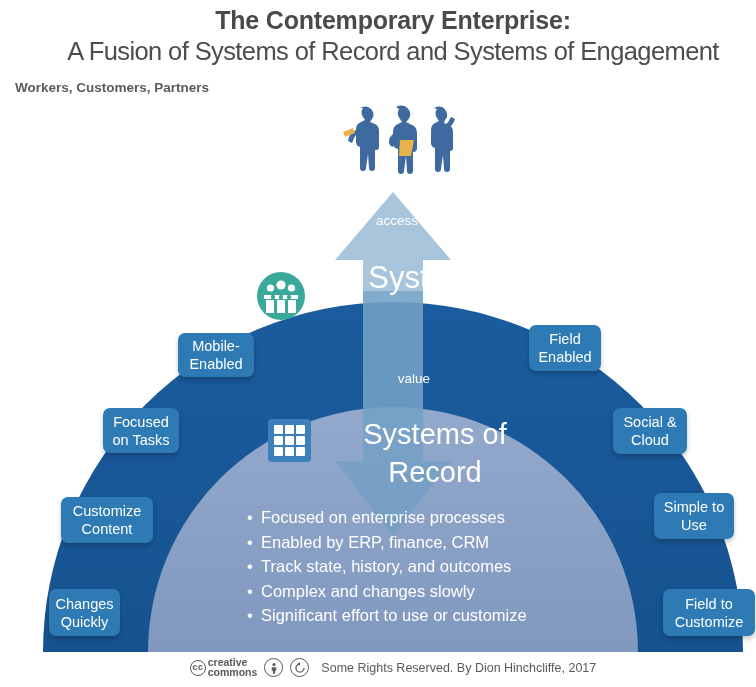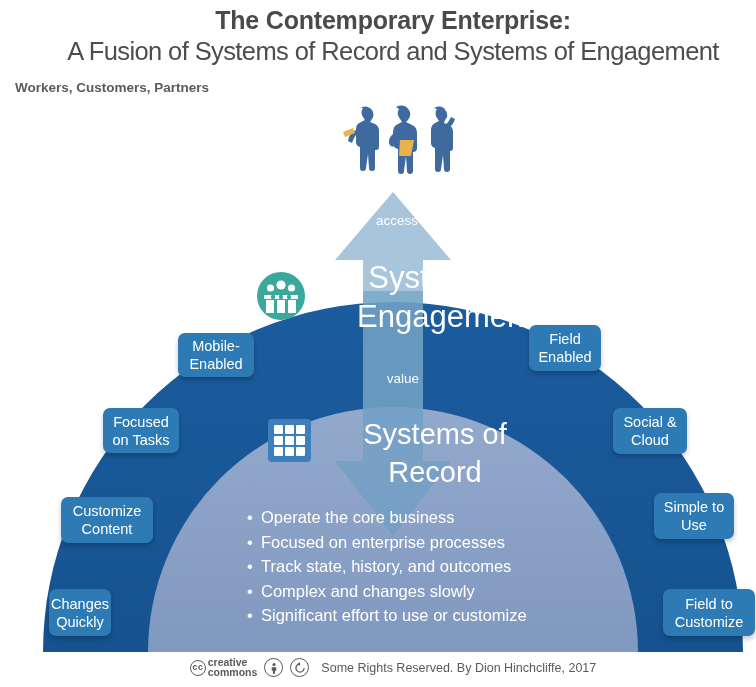--- a/index.html
+++ b/index.html
@@ -52,21 +52,21 @@
 
   
   .arrow-label {
     position: absolute;
     color: #ffffff;
     font-size: 13.5px;
     text-align: center;
     white-space: nowrap;
   }
   #label-access { left: 340px; top: 213px; width: 84px; }
-  #label-value  { left: 353px; top: 371px; width: 70px; }
+  #label-value  { left: 364px; top: 371px; width: 70px; }
 
   
   .soe-title {
     position: absolute; left: 300px; top: 258px; width: 260px;
     color: #ffffff; font-size: 31px; line-height: 39px;
     text-align: center; white-space: nowrap;
   }
   .soe-icon {
     position: absolute; left: 241px; top: 271px;
     width: 50px; height: 50px;
@@ -214,21 +214,20 @@
       <path d="M32 29 h8 v13 h-8 z"></path>
     </g>
     <g fill="#3aa89a">
       <circle cx="17" cy="26" r="2.2"></circle>
       <circle cx="25" cy="26" r="2.2"></circle>
       <circle cx="33" cy="26" r="2.2"></circle>
     </g>
   </svg>
   <div class="soe-title">
     <div>Systems of</div>
-    <div>Engagement</div>
   </div>
 
   <svg class="sor-icon" viewBox="0 0 45 45">
     <rect x="1" y="1" width="43" height="43" rx="4" fill="#3d7fba"></rect>
     <g fill="#ffffff">
       <rect x="7" y="7" width="9" height="9" rx="1"></rect>
       <rect x="18" y="7" width="9" height="9" rx="1"></rect>
       <rect x="29" y="7" width="9" height="9" rx="1"></rect>
       <rect x="7" y="18" width="9" height="9" rx="1"></rect>
       <rect x="18" y="18" width="9" height="9" rx="1"></rect>
@@ -237,41 +236,41 @@
       <rect x="18" y="29" width="9" height="9" rx="1"></rect>
       <rect x="29" y="29" width="9" height="9" rx="1"></rect>
     </g>
   </svg>
   <div class="sor-title">
     <div>Systems of</div>
     <div>Record</div>
   </div>
 
   <ul class="bullets" id="record-bullets">
-      <li>Operate the core business</li>
       <li>Focused on enterprise processes</li>
+      <li>Enabled by ERP, finance, CRM</li>
       <li>Track state, history, and outcomes</li>
       <li>Complex and changes slowly</li>
       <li>Significant effort to use or customize</li>
     </ul>
 
   <div id="badge-layer">
       <div class="badge" style="left: 163px; top: 333px; width: 76px; height: 44px;">
         <span>Mobile-
 Enabled</span>
       </div>
       <div class="badge" style="left: 88px; top: 408px; width: 76px; height: 45px;">
         <span>Focused
 on Tasks</span>
       </div>
       <div class="badge" style="left: 46px; top: 497px; width: 92px; height: 46px;">
         <span>Customize
 Content</span>
       </div>
-      <div class="badge" style="left: 34px; top: 589px; width: 62px; height: 47px;">
+      <div class="badge" style="left: 34px; top: 589px; width: 71px; height: 47px;">
         <span>Changes
 Quickly</span>
       </div>
       <div class="badge" style="left: 514px; top: 325px; width: 72px; height: 46px;">
         <span>Field
 Enabled</span>
       </div>
       <div class="badge" style="left: 598px; top: 408px; width: 74px; height: 46px;">
         <span>Social &amp;
 Cloud</span>

